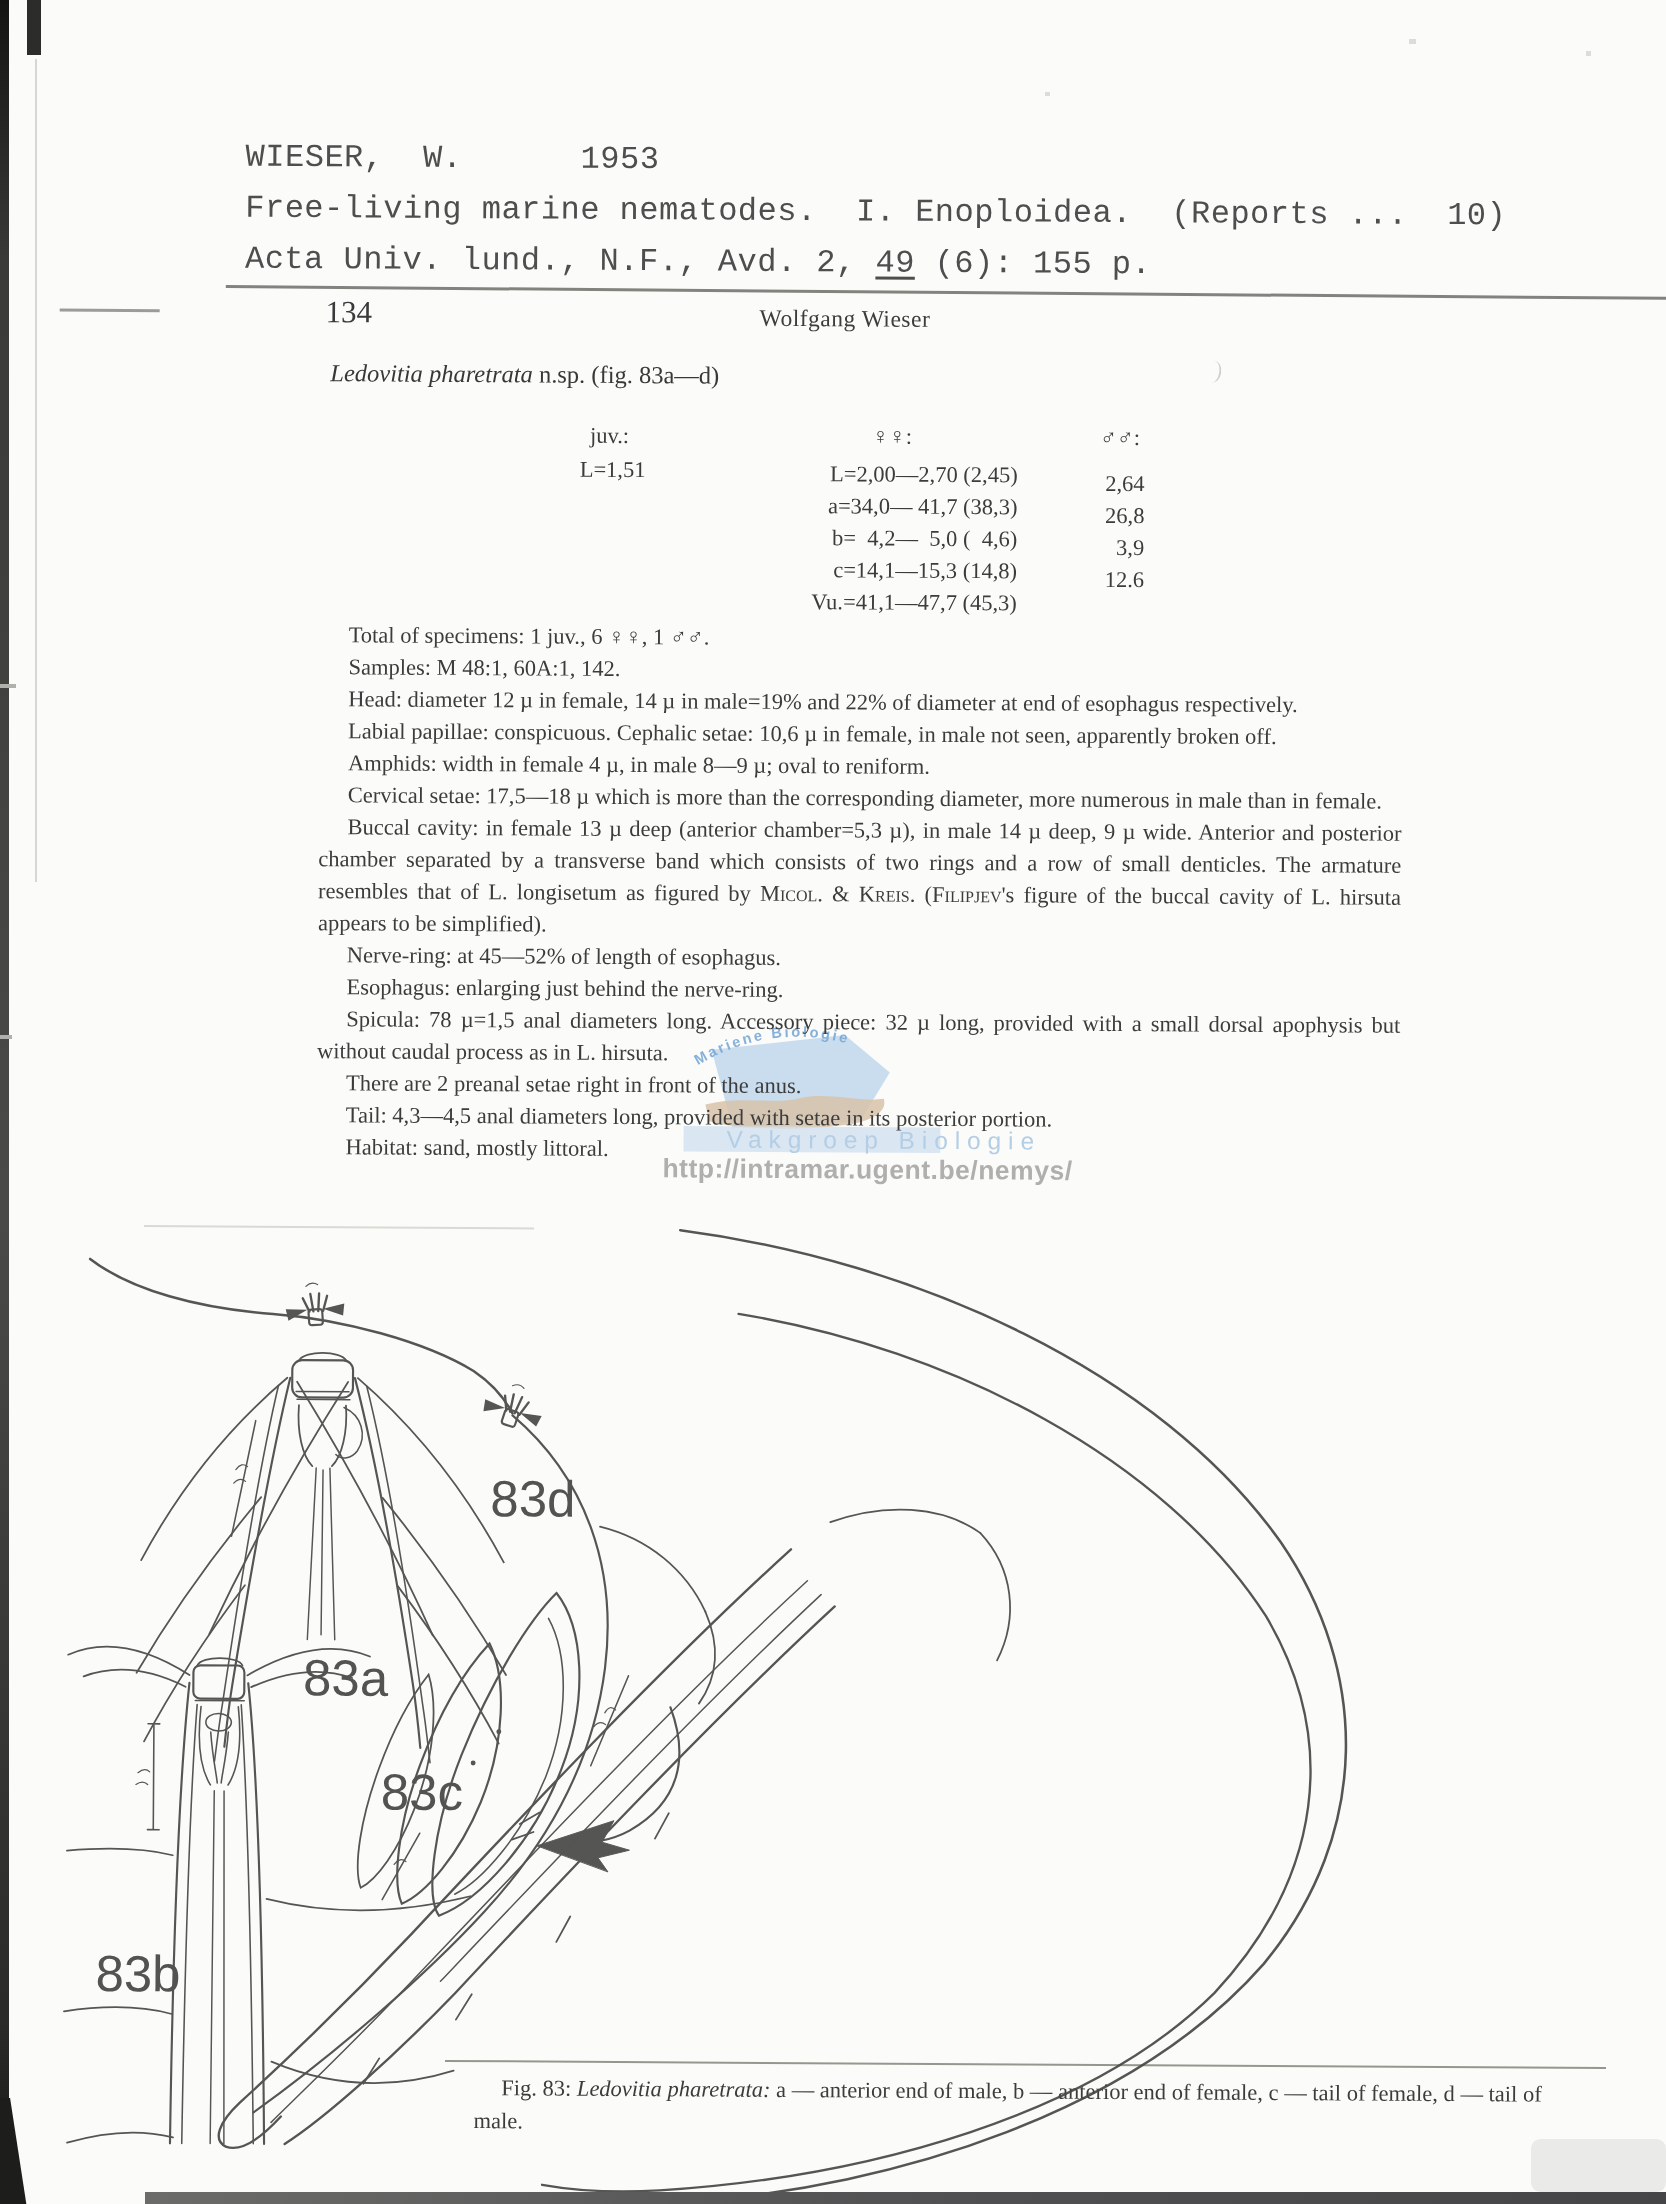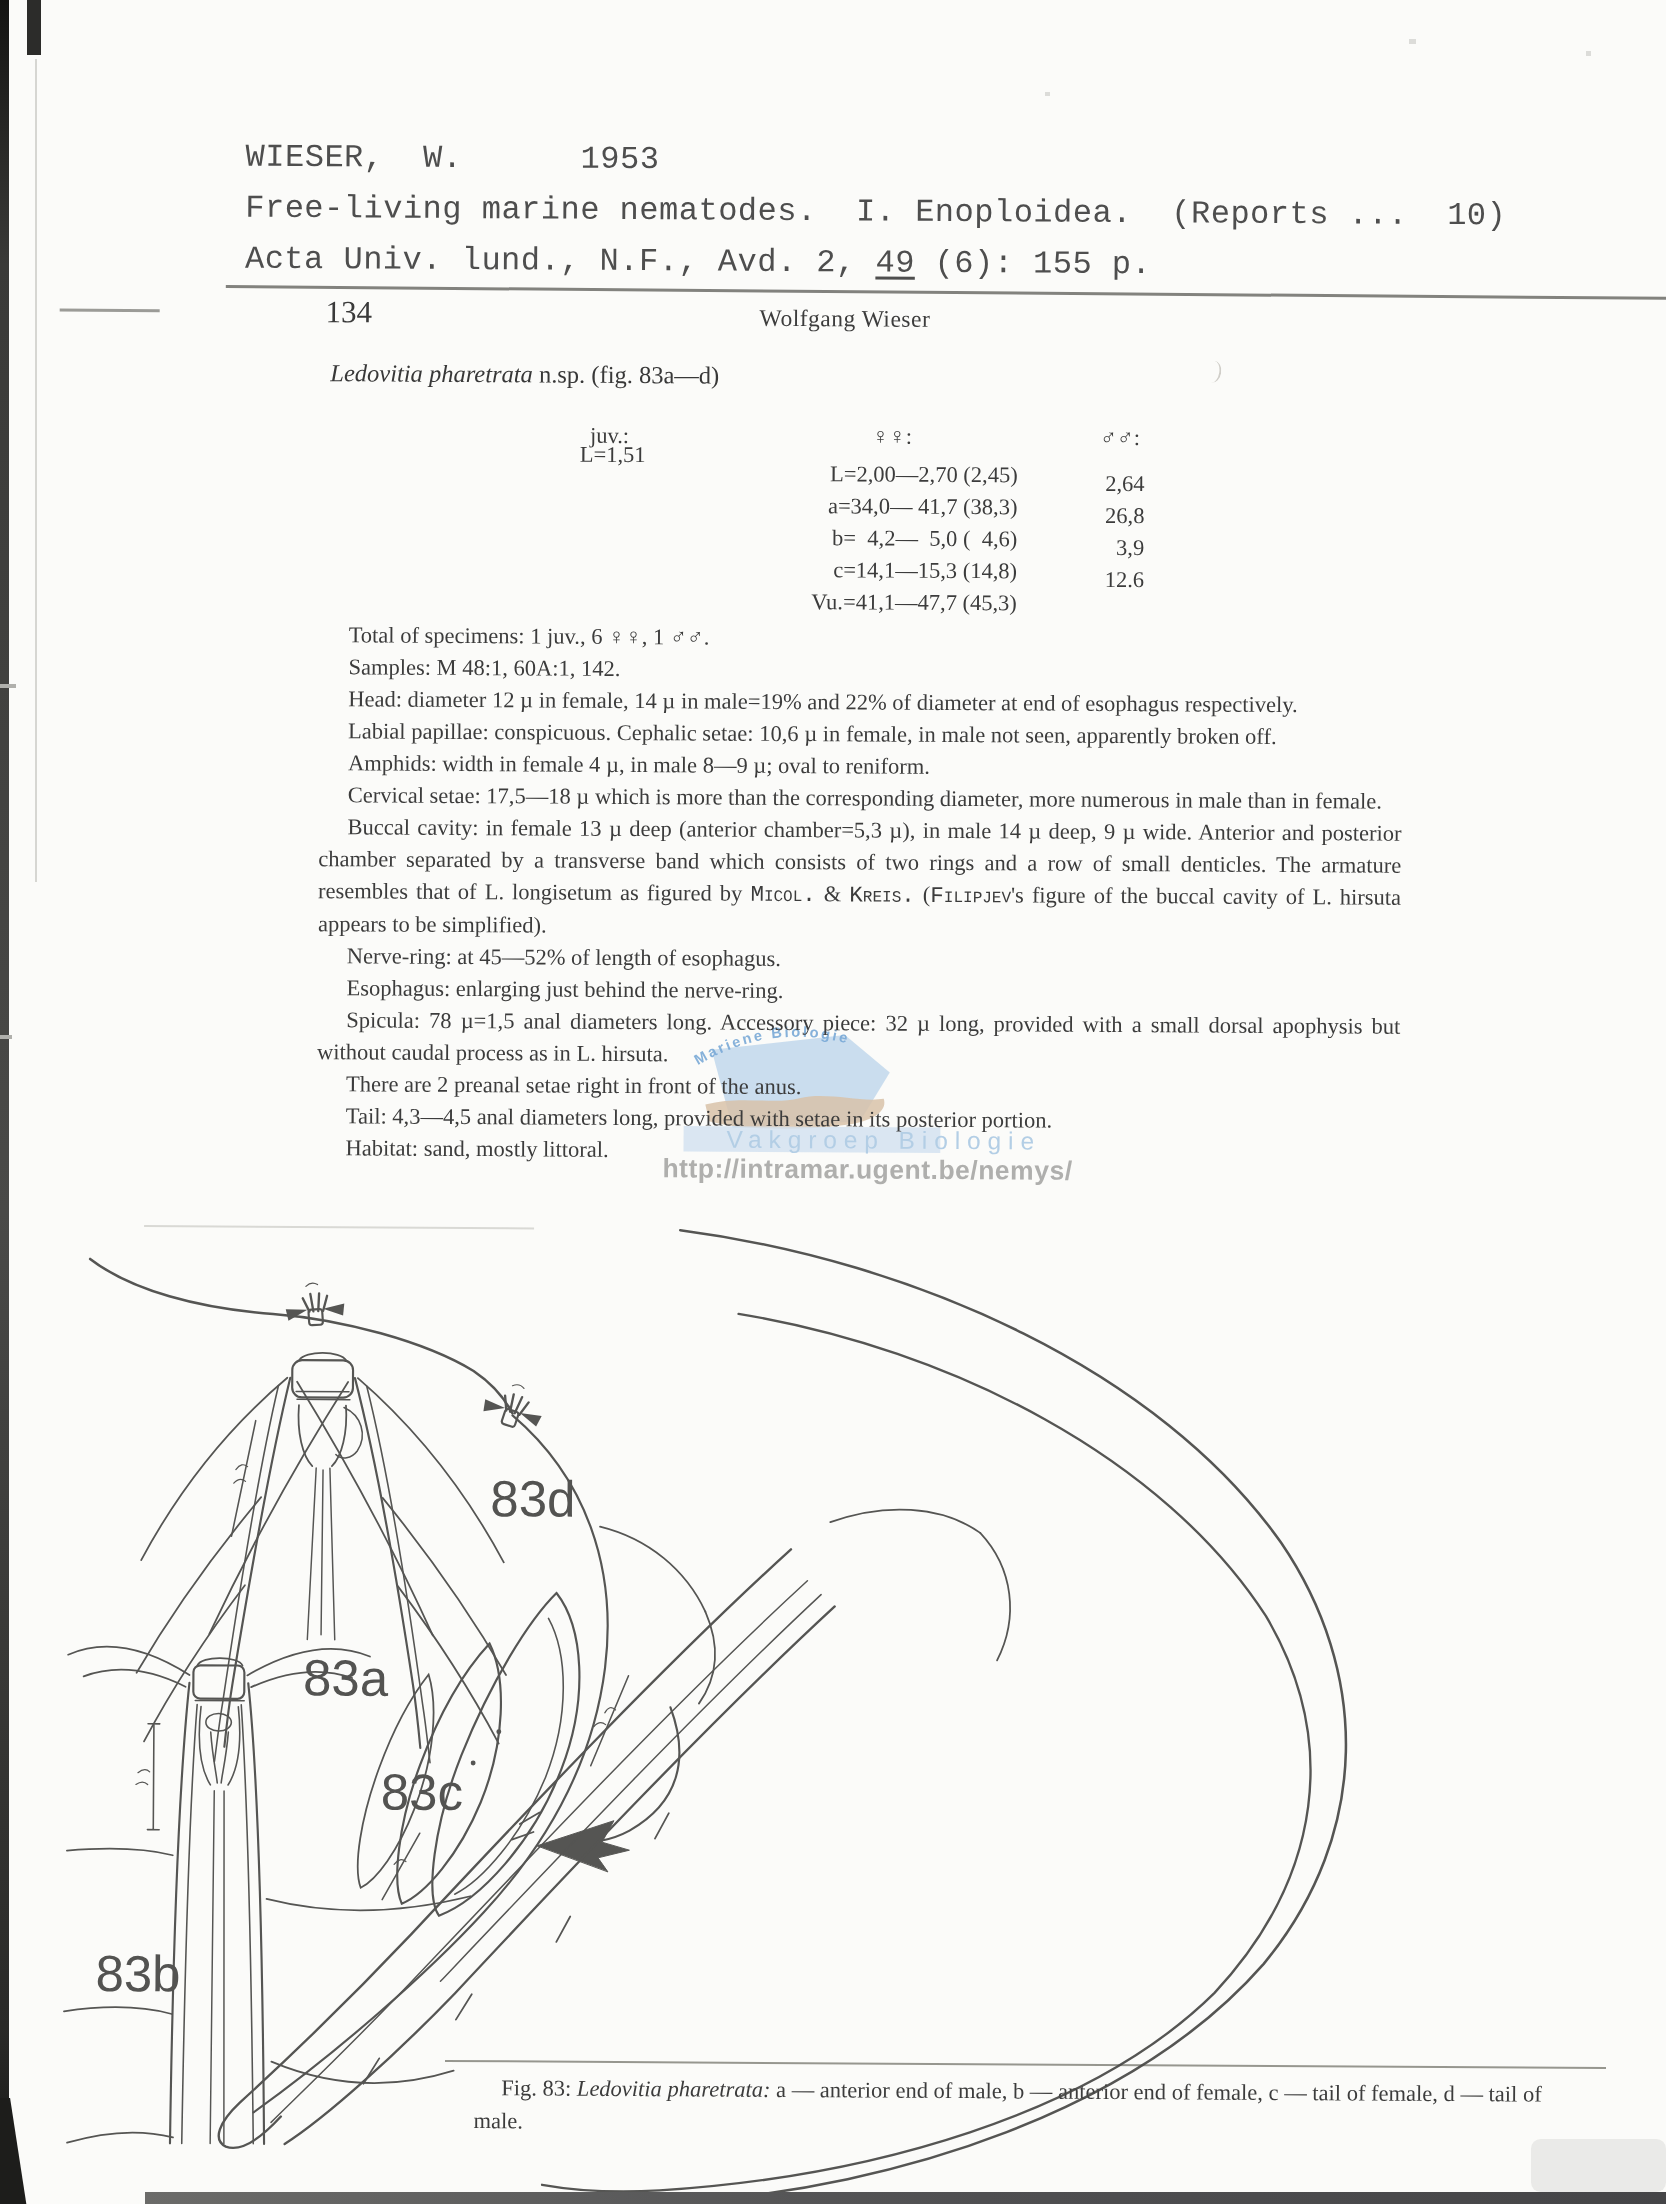--- a/index.html
+++ b/index.html
@@ -16,21 +16,21 @@
   .pgnum{font-size:31px;color:#3a3a3a;}
   .runhead{font-size:23.5px;color:#3d3d3d;letter-spacing:0.5px;}
   .title{font-size:24.5px;color:#383838;}
   .title em{font-style:italic;}
   .tbl{font-size:22.5px;color:#3c3c3c;white-space:pre;}
   .tcol{line-height:32px;}
   .t-right{text-align:right;}
   .bodytext{font-size:22.5px;line-height:32px;color:#3c3c3c;text-align:justify;z-index:2;}
   .bodytext p{margin:0;text-indent:29px;}
   .bodytext .it{}
-  .bodytext .sc{font-variant:small-caps;font-family:Liberation Mono, monospace;}
+  .bodytext .sc{font-variant:small-caps;}
   .caption{font-size:22.5px;line-height:33px;color:#3c3c3c;text-align:justify;}
   .caption p{margin:0;text-indent:27.4px;}
   .caption em{font-style:italic;}
   
   #wm-svg{z-index:1;}
   .wm-dept{font-family:"Liberation Sans",sans-serif;font-size:24.5px;letter-spacing:6.9px;
            color:#b3cee5;z-index:1;}
   .wm-url{font-family:"Liberation Sans",sans-serif;font-size:26.5px;font-weight:bold;
           color:#a2a2a0;letter-spacing:0.5px;z-index:3;opacity:.85;}
   
@@ -65,21 +65,21 @@
   <div class="abs rule" style="left:221px;top:287px;width:1449px;transform:rotate(.12deg);"></div>
   <div class="abs" style="left:55px;top:310px;width:100px;height:2.9px;background:#9b9b97;"></div>
   <div class="abs pgnum" style="left:321px;top:294px;">134</div>
   <div class="abs runhead" style="left:755px;top:302px;">Wolfgang Wieser</div>
 
   <div class="abs title" style="left:326px;top:359px;"><em>Ledovitia pharetrata</em><span> n.sp. (fig. 83a—d)</span></div>
 
   <div class="abs tbl" style="left:586px;top:421px;">juv.:</div>
   <div class="abs tbl" style="left:868px;top:420px;">♀♀:</div>
   <div class="abs tbl" style="left:1096px;top:420px;">♂♂:</div>
-  <div class="abs tbl" style="left:576px;top:440px;">L=1,51</div>
+  <div class="abs tbl" style="left:576px;top:455px;">L=1,51</div>
   <div class="abs tbl tcol t-right" style="left:676px;top:455px;width:338px;"><div>L=2,00—2,70 (2,45)</div><div>a=34,0— 41,7 (38,3)</div><div>b=  4,2—  5,0 (  4,6)</div><div>c=14,1—15,3 (14,8)</div><div>Vu.=41,1—47,7 (45,3)</div></div>
   <div class="abs tbl tcol t-right" style="left:1061px;top:463px;width:80px;"><div>2,64</div><div>26,8</div><div>3,9</div><div>12.6</div></div>
 
   <svg id="wm-svg" class="abs" style="left:676px;top:1008px;" width="304" height="147" viewBox="0 0 310 150">
     <defs>
         <path id="wmarc" d="M 22,56 Q 104,6 198,40"></path>
       </defs>
     <polygon points="36,40 172,24 218,62 188,112 58,120" fill="#bcd5ea" opacity="0.78"></polygon>
     <path d="M 30,96 C 66,86 100,96 126,89 C 154,82 188,93 212,89 C 216,101 202,112 172,116 C 122,123 62,121 34,113 Z" fill="#d8c2a9" opacity="0.85"></path>
     <rect x="8" y="118" width="262" height="26" fill="#d2e1f0" opacity="0.8"></rect>

